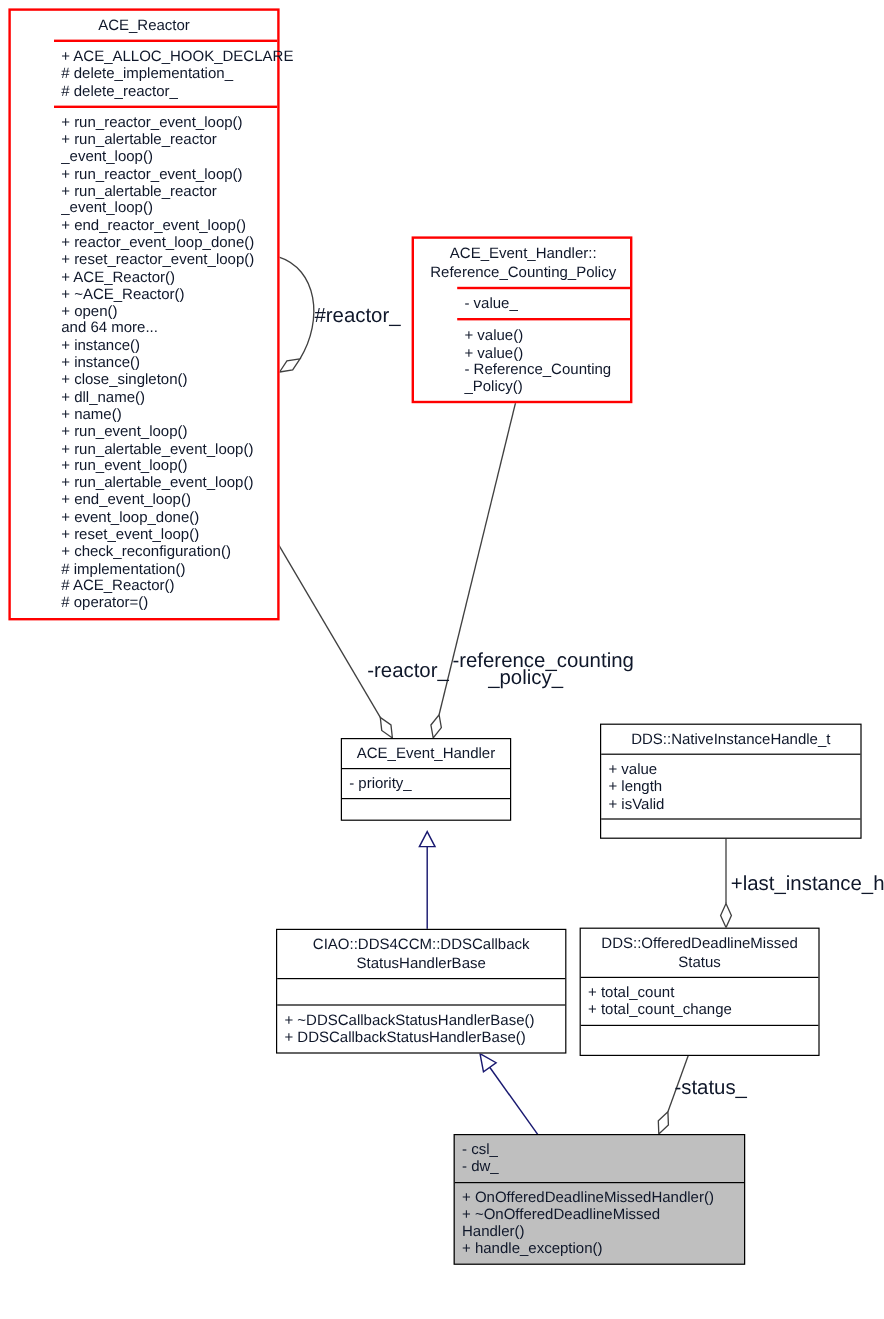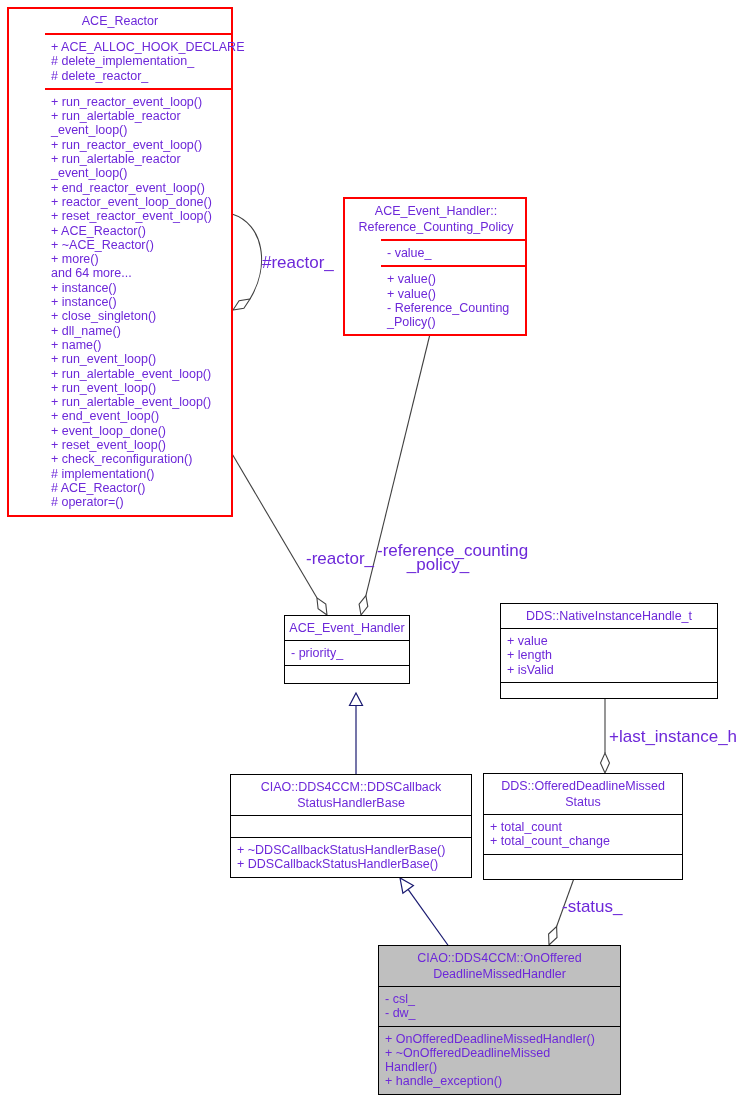--- a/index.html
+++ b/index.html
@@ -1,17 +1,17 @@
 <!DOCTYPE html>
 <html style="--red_border: #ff0000; --black_border: #000000; --inheritance_blue: #191970; --edge_gray: #404040; --gray_fill: #bfbfbf; --background: #ffffff;"><head>
 <meta charset="utf-8">
 <style>
   html,body{margin:0;padding:0;background:#fff;}
   #canvas{position:relative;width:737px;height:1099px;background:#fff;overflow:hidden;
-          font-family:"Liberation Sans","DejaVu Sans",sans-serif;color:#6d28d9;}
+          font-family:"Liberation Sans","DejaVu Sans",sans-serif;color:#0f172a;}
   svg.edges{position:absolute;left:0;top:0;z-index:0;}
   .uml-box{position:absolute;box-sizing:border-box;background:#fff;
            border:1.5px solid #000;font-size:12.5px;z-index:1;}
   .uml-box.red{border:2px solid var(--red_border,#f00);}
   .uml-box.gray{background:var(--gray_fill,#bfbfbf);}
   .sec{box-sizing:border-box;padding:5px 6px;}
   .sec:not(:first-child){border-top:1.5px solid #000;}
   .uml-box.red .sec:not(:first-child){border-top:2px solid var(--red_border,#f00);margin-left:36px;}
   .sec.title{text-align:center;padding:4px 4px;}
   .sec.title.ta-l{text-align:center;padding-left:6px;}
@@ -77,21 +77,21 @@
         <div class="line">+ run_alertable_reactor</div>
         <div class="line">_event_loop()</div>
         <div class="line">+ run_reactor_event_loop()</div>
         <div class="line">+ run_alertable_reactor</div>
         <div class="line">_event_loop()</div>
         <div class="line">+ end_reactor_event_loop()</div>
         <div class="line">+ reactor_event_loop_done()</div>
         <div class="line">+ reset_reactor_event_loop()</div>
         <div class="line">+ ACE_Reactor()</div>
         <div class="line">+ ~ACE_Reactor()</div>
-        <div class="line">+ more()</div>
+        <div class="line">+ open()</div>
         <div class="line">and 64 more...</div>
         <div class="line">+ instance()</div>
         <div class="line">+ instance()</div>
         <div class="line">+ close_singleton()</div>
         <div class="line">+ dll_name()</div>
         <div class="line">+ name()</div>
         <div class="line">+ run_event_loop()</div>
         <div class="line">+ run_alertable_event_loop()</div>
         <div class="line">+ run_event_loop()</div>
         <div class="line">+ run_alertable_event_loop()</div>
@@ -114,21 +114,21 @@
         <div class="line">- value_</div>
       </div>
     <div class="sec methods">
         <div class="line">+ value()</div>
         <div class="line">+ value()</div>
         <div class="line">- Reference_Counting</div>
         <div class="line">_Policy()</div>
       </div>
   </div>
 
-  <div class="uml-box" style="left:284px;top:615px;width:126px;">
+  <div class="uml-box" style="left:284px;top:615px;width:142px;">
     <div class="sec title">
         <div class="line">ACE_Event_Handler</div>
       </div>
     <div class="sec attrs">
         <div class="line">- priority_</div>
       </div>
     <div class="sec methods" style="min-height:18px;"></div>
   </div>
 
   <div class="uml-box" style="left:500px;top:603px;width:218px;">
@@ -161,24 +161,20 @@
         <div class="line">Status</div>
       </div>
     <div class="sec attrs">
         <div class="line">+ total_count</div>
         <div class="line">+ total_count_change</div>
       </div>
     <div class="sec methods" style="min-height:25px;"></div>
   </div>
 
   <div class="uml-box gray" style="left:378px;top:945px;width:243px;">
-    <div class="sec title">
-        <div class="line">CIAO::DDS4CCM::OnOffered</div>
-        <div class="line">DeadlineMissedHandler</div>
-      </div>
     <div class="sec attrs">
         <div class="line">- csl_</div>
         <div class="line">- dw_</div>
       </div>
     <div class="sec methods">
         <div class="line">+ OnOfferedDeadlineMissedHandler()</div>
         <div class="line">+ ~OnOfferedDeadlineMissed</div>
         <div class="line">Handler()</div>
         <div class="line">+ handle_exception()</div>
       </div>

